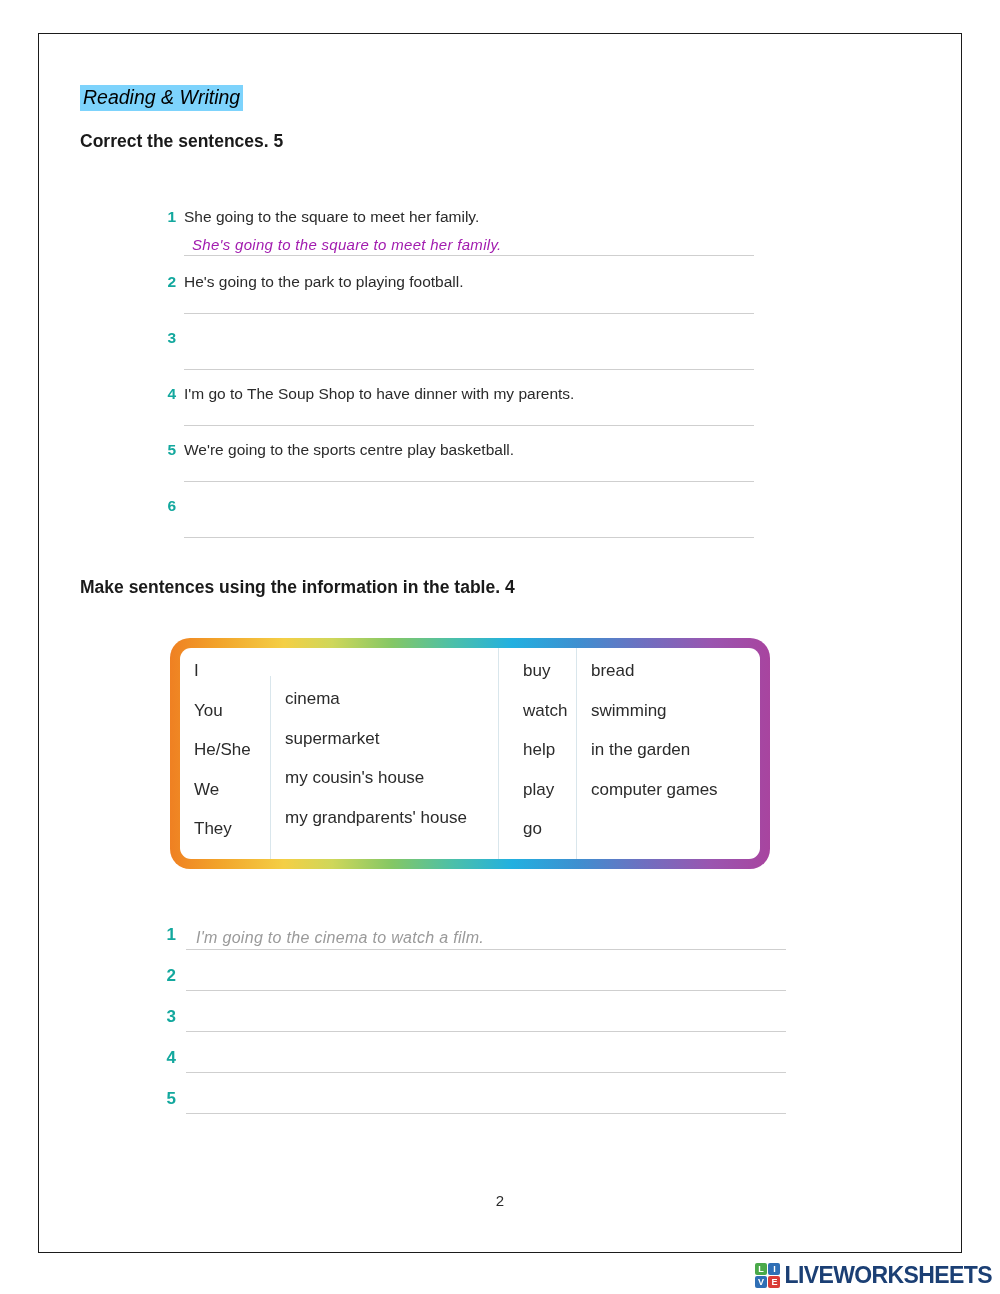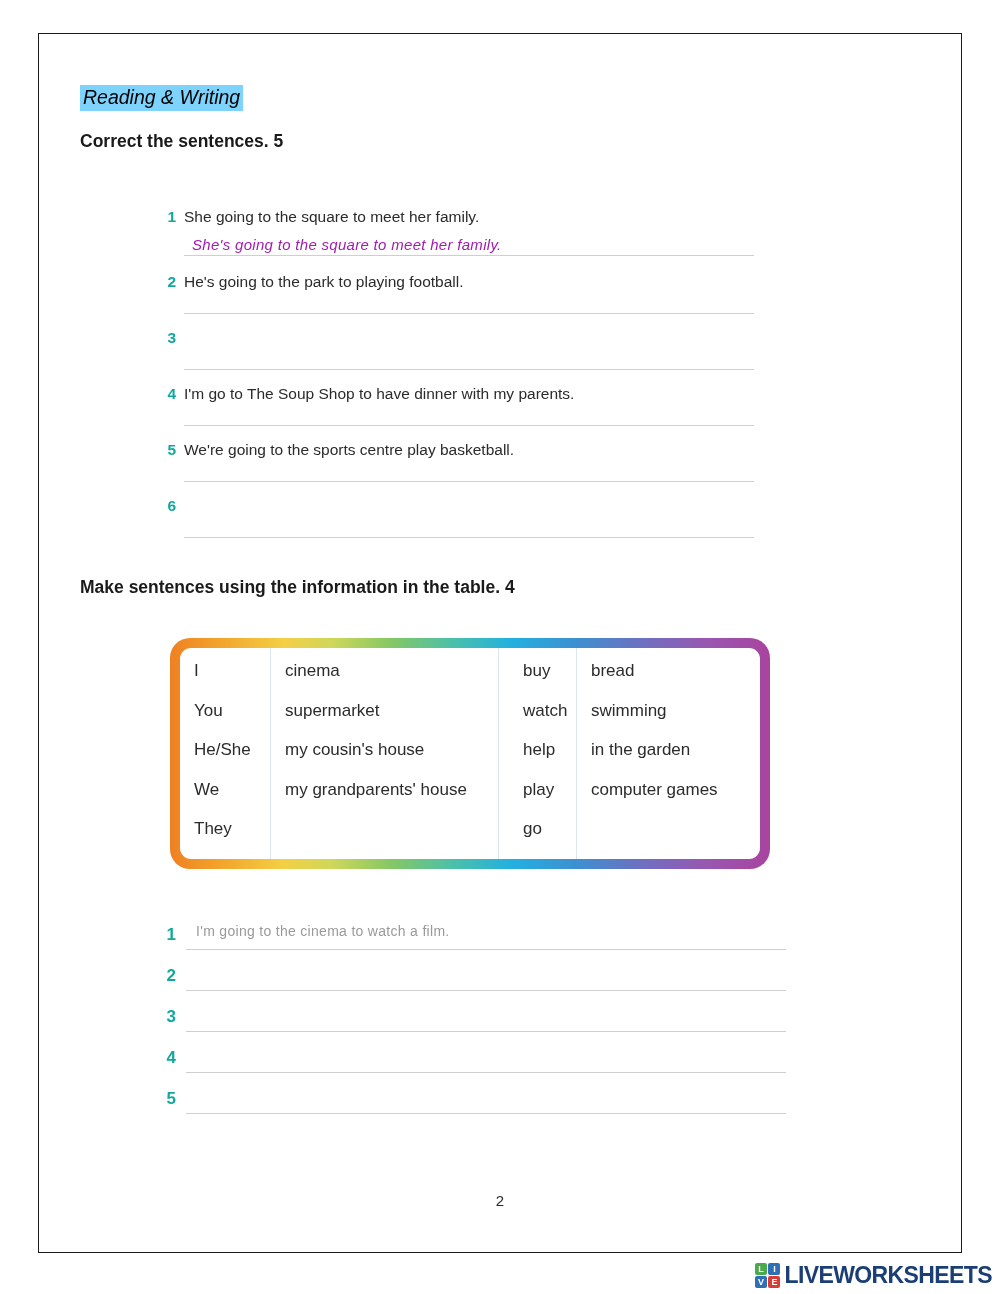--- a/index.html
+++ b/index.html
@@ -136,21 +136,21 @@
     display: flex;
     box-sizing: border-box;
     overflow: hidden;
   }
   .tcol {
     box-sizing: border-box;
     padding: 14px 0 10px 14px;
   }
   .tcol + .tcol { border-left: 1.2px solid #d9e6ec; }
   #tcol-0 { width: 90px; }
-  #tcol-1 { width: 228px; }
+  #tcol-1 { width: 228px; margin-top: 28px; }
   #tcol-2 { width: 78px; padding-left: 24px; }
   #tcol-3 { width: 184px; }
   .tcell {
     font-size: 17px;
     color: #2b2b2b;
     line-height: 1;
     height: 39.5px;
     white-space: nowrap;
     font-family: "Liberation Sans", sans-serif;
   }
@@ -183,22 +183,23 @@
     position: absolute;
     left: 186px;
     top: 25px;
     width: 600px;
     height: 24px;
     border-bottom: 1.1px solid #cfcfcf;
   }
   .a-written {
     position: absolute;
     left: 10px;
-    bottom: 10px;
-    font-size: 14px;
+    bottom: 2px;
+    font-size: 16px;
+    font-style: italic;
     color: #9a9a9a;
     white-space: nowrap;
     font-family: "Liberation Sans", sans-serif;
     letter-spacing: 0.3px;
   }
 
   
   #page-number {
     position: absolute;
     left: 0;

